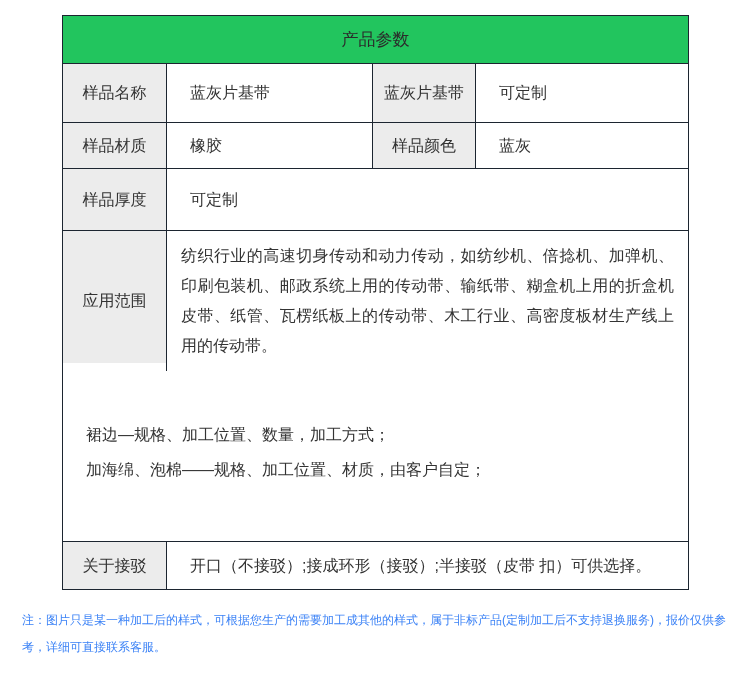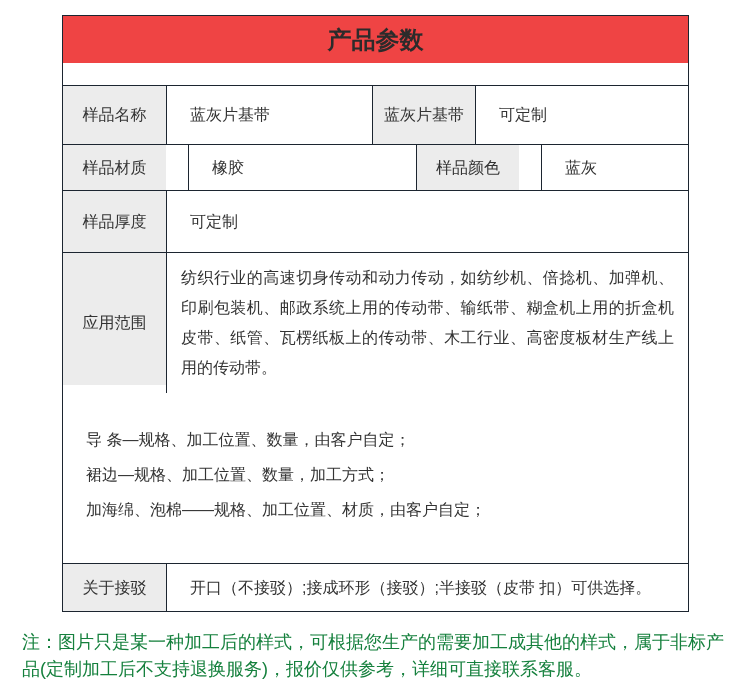--- a/index.html
+++ b/index.html
@@ -15,32 +15,32 @@
     margin: 15px 61px 0 62px;
     border: 1px solid #1c2530;
     color: #333333;
   }
 
   .title-row {
     height: 47px;
     display: flex;
     align-items: center;
     justify-content: center;
-    font-size: 24px;
-    font-weight: bold;
+    font-size: 17px;
+    font-weight: normal;
     color: #2b2b2b;
-    background: #ef4444;
+    background: #22c55e;
   }
 
   .row { display: grid; border-top: 1px solid #1c2530; }
   .row-4col { grid-template-columns: 103px 206px 103px 1fr; }
   .row-2col { grid-template-columns: 103px 1fr; }
 
-  .r1 { height: 59px; margin-top: 22px; }
-  .r2 { height: 46px; gap: 22px; }
+  .r1 { height: 59px; }
+  .r2 { height: 46px; }
   .r3 { height: 62px; }
   .r4 { height: 132px; }
   .r5 { height: 179px; }
   .r6 { height: 48px; }
 
   .cell {
     display: flex;
     flex-direction: column;
     justify-content: center;
     font-size: 16px;
@@ -67,23 +67,23 @@
     padding: 10px 14px;
   }
 
   .lines-cell .line {
     line-height: 35px;
     white-space: nowrap;
   }
 
   .note {
     margin: 17px 20px 0 22px;
-    font-size: 18px;
+    font-size: 12px;
     line-height: 27px;
-    color: #15803d;
+    color: #3b82f6;
     text-align: left;
   }
 </style>
 </head>
 <body>
 
 <div class="spec-table">
 
   <div class="title-row">产品参数</div>
 
@@ -106,21 +106,20 @@
     <div class="cell value-cell">可定制</div>
   </div>
 
   <div class="row row-2col r4">
     <div class="cell label-cell">应用范围</div>
     <div class="cell value-cell para-cell">纺织行业的高速切身传动和动力传动，如纺纱机、倍捻机、加弹机、印刷包装机、邮政系统上用的传动带、输纸带、糊盒机上用的折盒机皮带、纸管、瓦楞纸板上的传动带、木工行业、高密度板材生产线上用的传动带。</div>
   </div>
 
   <div class="row row-2col r5">
     <div class="cell value-cell lines-cell">
-      <div class="line">导 条—规格、加工位置、数量，由客户自定；</div>
       <div class="line">裙边—规格、加工位置、数量，加工方式；</div>
       <div class="line">加海绵、泡棉——规格、加工位置、材质，由客户自定；</div>
     </div>
   </div>
 
   <div class="row row-2col r6">
     <div class="cell label-cell">关于接驳</div>
     <div class="cell value-cell">开口（不接驳）;接成环形（接驳）;半接驳（皮带 扣）可供选择。</div>
   </div>
 

